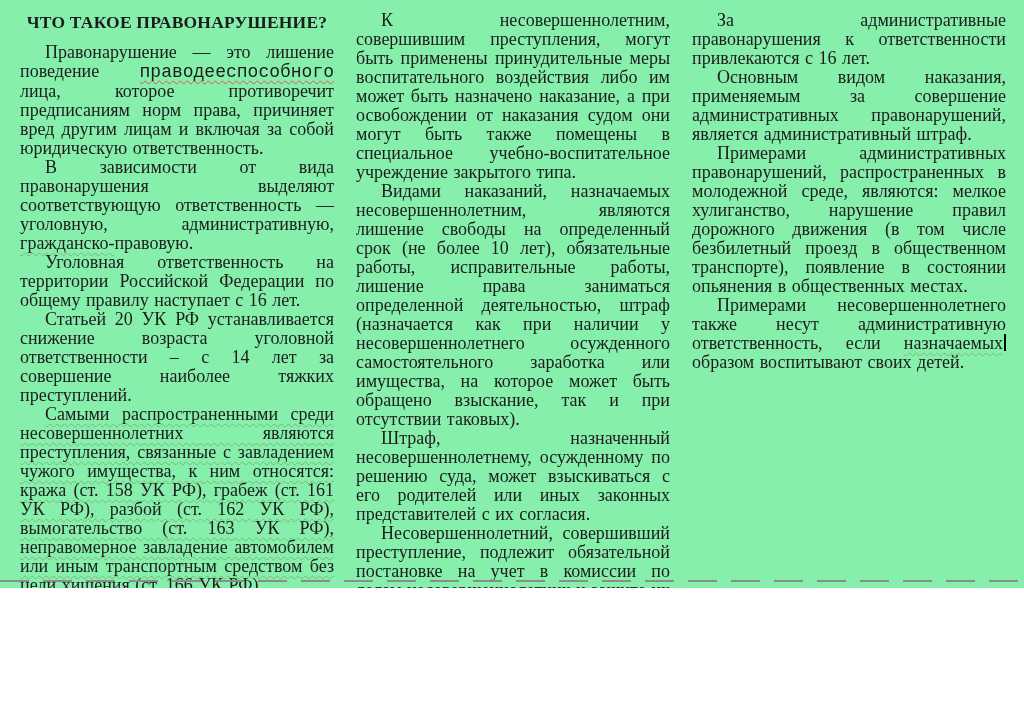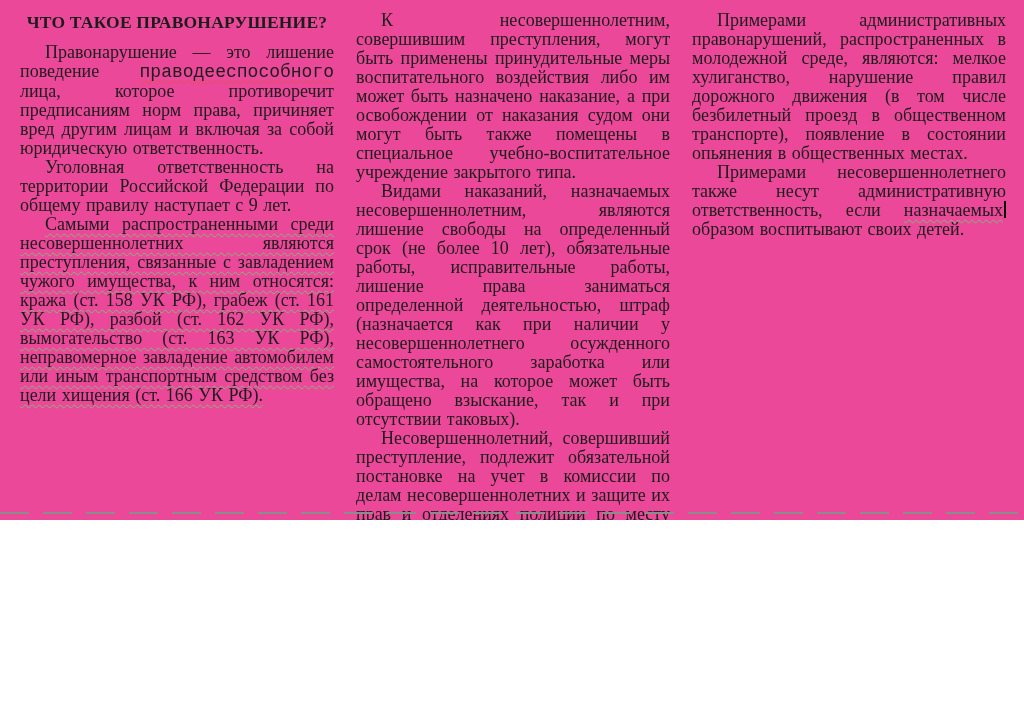--- a/index.html
+++ b/index.html
@@ -3,22 +3,22 @@
 <meta charset="utf-8">
 <style>
   html, body {
     margin: 0;
     padding: 0;
     background: #ffffff;
   }
   .page {
     position: relative;
     width: 1024px;
-    height: 520px;
-    background: #ec4899;
+    height: 588px;
+    background: #86efac;
     font-family: "Liberation Serif", "DejaVu Serif", serif;
     color: #1c1c1c;
     overflow: hidden;
     box-sizing: border-box;
   }
   .columns {
     display: flex;
     gap: 22px;
     padding: 11px 18px 0 20px;
     box-sizing: border-box;
@@ -84,32 +84,37 @@
 </style>
 </head>
 <body>
 
 <div class="page">
   <div class="columns">
     <div class="col">
       <h1 class="doc-title">ЧТО ТАКОЕ ПРАВОНАРУШЕНИЕ?</h1>
       <div>
           <p class="para"><span>Правонарушение — это лишение поведение </span><span class="u-red">праводееспособного</span><span> лица, которое противоречит предписаниям норм права, причиняет вред другим лицам и включая за собой юридическую ответственность.</span></p>
-          <p class="para"><span>Уголовная ответственность на территории Российской Федерации по общему правилу наступает с 9 лет.</span></p>
+          <p class="para"><span>В зависимости от вида правонарушения выделяют соответствующую ответственность — уголовную, административную, </span><span class="u-green">гражданско-</span><span>правовую.</span></p>
+          <p class="para"><span>Уголовная ответственность на территории Российской Федерации по общему правилу наступает с 16 лет.</span></p>
+          <p class="para"><span>Статьей 20 УК РФ устанавливается снижение возраста уголовной ответственности – с 14 лет за совершение наиболее тяжких преступлений.</span></p>
           <p class="para"><span class="u-green">Самыми распространенными среди несовершеннолетних являются преступления, связанные с завладением чужого имущества, к ним относятся: кража (ст. 158 УК РФ), грабеж (ст. 161 УК РФ), разбой (ст. 162 УК РФ), вымогательство (ст. 163 УК РФ), неправомерное завладение автомобилем или иным транспортным средством без цели хищения (ст. 166 УК РФ).</span></p>
         </div>
     </div>
     <div class="col">
       <div>
           <p class="para"><span>К несовершеннолетним, совершившим преступления, могут быть применены принудительные меры воспитательного воздействия либо им может быть назначено наказание, а при освобождении от наказания судом они могут быть также помещены в специальное учебно-воспитательное учреждение закрытого типа.</span></p>
           <p class="para"><span>Видами наказаний, назначаемых несовершеннолетним, являются лишение свободы на определенный срок (не более 10 лет), обязательные работы, исправительные работы, лишение права заниматься определенной деятельностью, штраф (назначается как при наличии у несовершеннолетнего осужденного самостоятельного заработка или имущества, на которое может быть обращено взыскание, так и при отсутствии таковых).</span></p>
+          <p class="para"><span>Штраф, назначенный несовершеннолетнему, осужденному по решению суда, может взыскиваться с его родителей или иных законных представителей с их согласия.</span></p>
           <p class="para"><span>Несовершеннолетний, совершивший преступление, подлежит обязательной постановке на учет в комиссии по делам несовершеннолетних и защите их прав и отделениях полиции по месту проживания.</span></p>
         </div>
     </div>
     <div class="col">
       <div>
+          <p class="para"><span>За административные правонарушения к ответственности привлекаются с 16 лет.</span></p>
+          <p class="para"><span>Основным видом наказания, применяемым за совершение административных правонарушений, является административный штраф.</span></p>
           <p class="para"><span>Примерами административных правонарушений, распространенных в молодежной среде, являются: мелкое хулиганство, нарушение правил дорожного движения (в том числе безбилетный проезд в общественном транспорте), появление в состоянии опьянения в общественных местах.</span></p>
           <p class="para"><span>Примерами несовершеннолетнего также несут административную ответственность, если </span><span class="u-green">назначаемых</span><span class="caret"></span><span> образом воспитывают своих детей.</span></p>
         </div>
     </div>
   </div>
   <div class="fold-line"></div>
 </div>
 
 </body></html>

